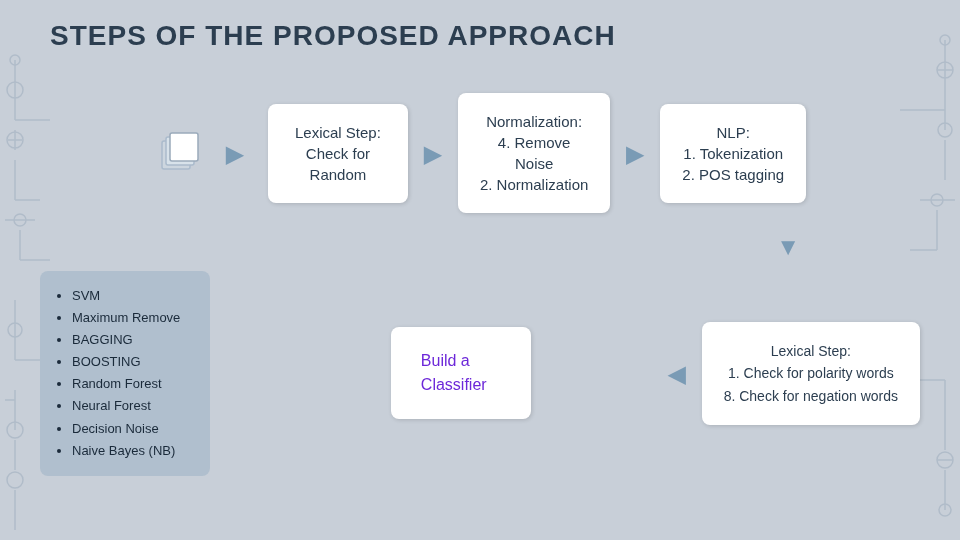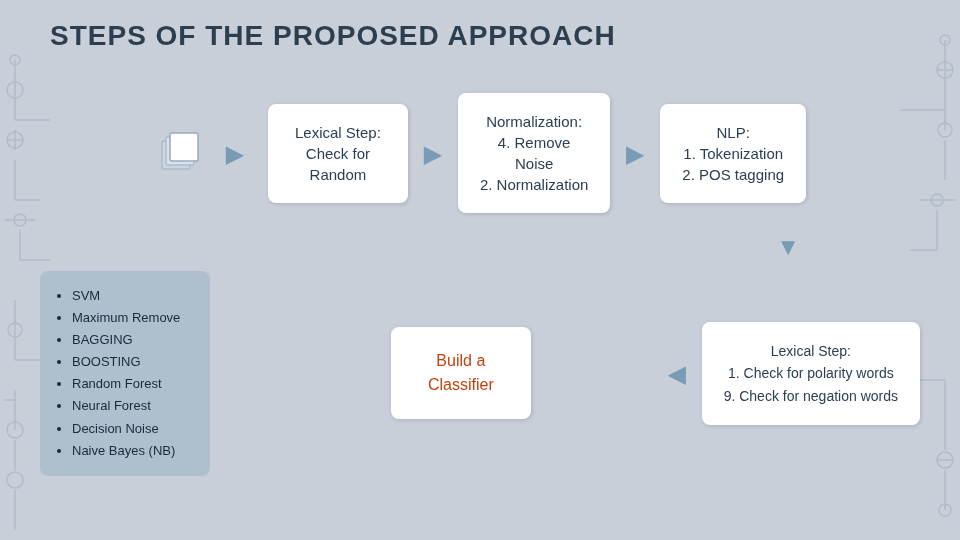--- a/index.html
+++ b/index.html
@@ -103,23 +103,23 @@
       flex: 1;
       display: flex;
       align-items: center;
       justify-content: center;
     }
 
     .center-step-box {
       background: white;
       border-radius: 8px;
       padding: 22px 30px;
-      text-align: center;
+      text-align: left;
       font-size: 16px;
-      color: #c2410c;
+      color: #6d28d9;
       min-width: 140px;
       max-width: 160px;
       line-height: 1.5;
       box-shadow: 1px 1px 4px rgba(0,0,0,0.15);
     }
 
     .arrow-left::before {
       content: '◀';
       color: #7a9bb5;
       font-size: 24px;
@@ -282,18 +282,18 @@
       </div>
     </div>
 
     <div class="arrow">
       <span class="arrow-left"></span>
     </div>
 
     <div class="right-box">
       <span>Lexical Step:</span><br>
       <span>1. Check for polarity words</span><br>
-      <span>9. Check for negation</span>
+      <span>8. Check for negation</span>
       <span>words</span>
     </div>
 
   </div>
 </div>
 
 </body></html>

